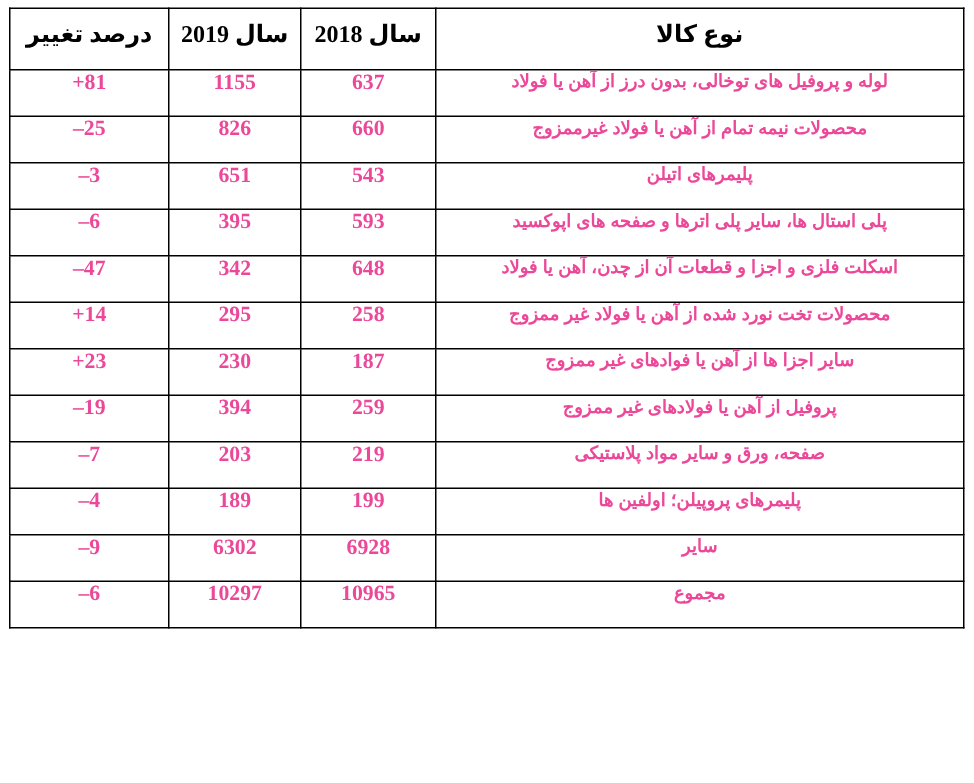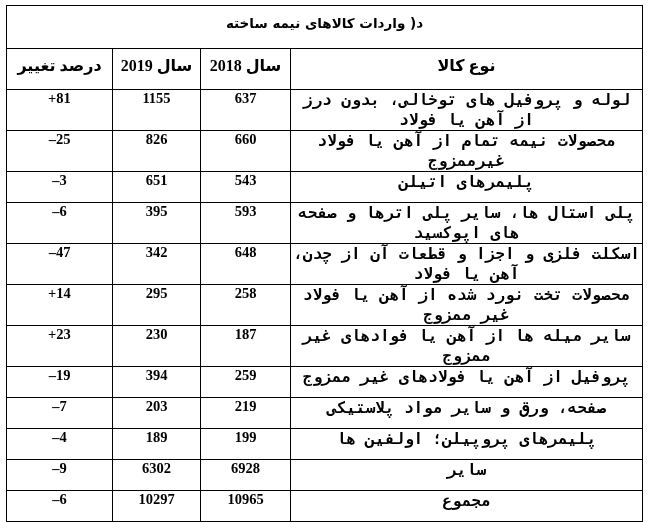--- a/index.html
+++ b/index.html
@@ -16,21 +16,21 @@
   }
   table.imports {
     border-collapse: collapse;
     width: 636px;
     table-layout: fixed;
     direction: rtl;
   }
   table.imports th,
   table.imports td {
     border: 1.5px solid #000000;
-    color: #000000;
+    color: #ec4899;
     text-align: center;
     vertical-align: top;
     padding: 0;
     overflow: hidden;
   }
   
   tr.title-row th {
     height: 33px;
     padding-top: 9px;
     font-family: "DejaVu Sans", "Liberation Serif", sans-serif;
@@ -45,22 +45,22 @@
     font-size: 16px;
     font-weight: bold;
   }
   
   tbody td {
     height: 30px;
     padding-top: 5px;
     font-weight: bold;
   }
   td.col-name {
-    font-family: Liberation Mono, monospace;
-    font-size: 16px;
+    font-family: Liberation Sans, sans-serif;
+    font-size: 12px;
   }
   td.col-y2018, td.col-y2019, td.col-change {
     font-family: "Liberation Serif", "DejaVu Serif", serif;
     font-size: 14.5px;
   }
   
   td.col-change {
     direction: ltr;
   }
   tr.head-row th,
@@ -77,23 +77,20 @@
 
 <div class="page">
   <table class="imports" dir="rtl">
     <colgroup>
       <col class="c-name">
       <col class="c-y2018">
       <col class="c-y2019">
       <col class="c-change">
     </colgroup>
     <thead>
-      <tr class="title-row">
-        <th colspan="4">د‎)‎ واردات کالاهای نیمه ساخته</th>
-      </tr>
       <tr class="head-row" id="head-row">
           <th>نوع کالا</th>
           <th>سال 2018</th>
           <th>سال 2019</th>
           <th>درصد تغییر</th>
         </tr>
     </thead>
     <tbody id="table-body">
         <tr>
           <td class="col-name">لوله و پروفیل های توخالی، بدون درز از آهن یا فولاد</td>
@@ -125,21 +122,21 @@
           <td class="col-y2019">342</td>
           <td class="col-change">–47</td>
         </tr>
         <tr>
           <td class="col-name">محصولات تخت نورد شده از آهن یا فولاد غیر ممزوج</td>
           <td class="col-y2018">258</td>
           <td class="col-y2019">295</td>
           <td class="col-change">+14</td>
         </tr>
         <tr>
-          <td class="col-name">سایر میله ها از آهن یا فوادهای غیر ممزوج</td>
+          <td class="col-name">سایر اجزا ها از آهن یا فوادهای غیر ممزوج</td>
           <td class="col-y2018">187</td>
           <td class="col-y2019">230</td>
           <td class="col-change">+23</td>
         </tr>
         <tr>
           <td class="col-name">پروفیل از آهن یا فولادهای غیر ممزوج</td>
           <td class="col-y2018">259</td>
           <td class="col-y2019">394</td>
           <td class="col-change">–19</td>
         </tr>

